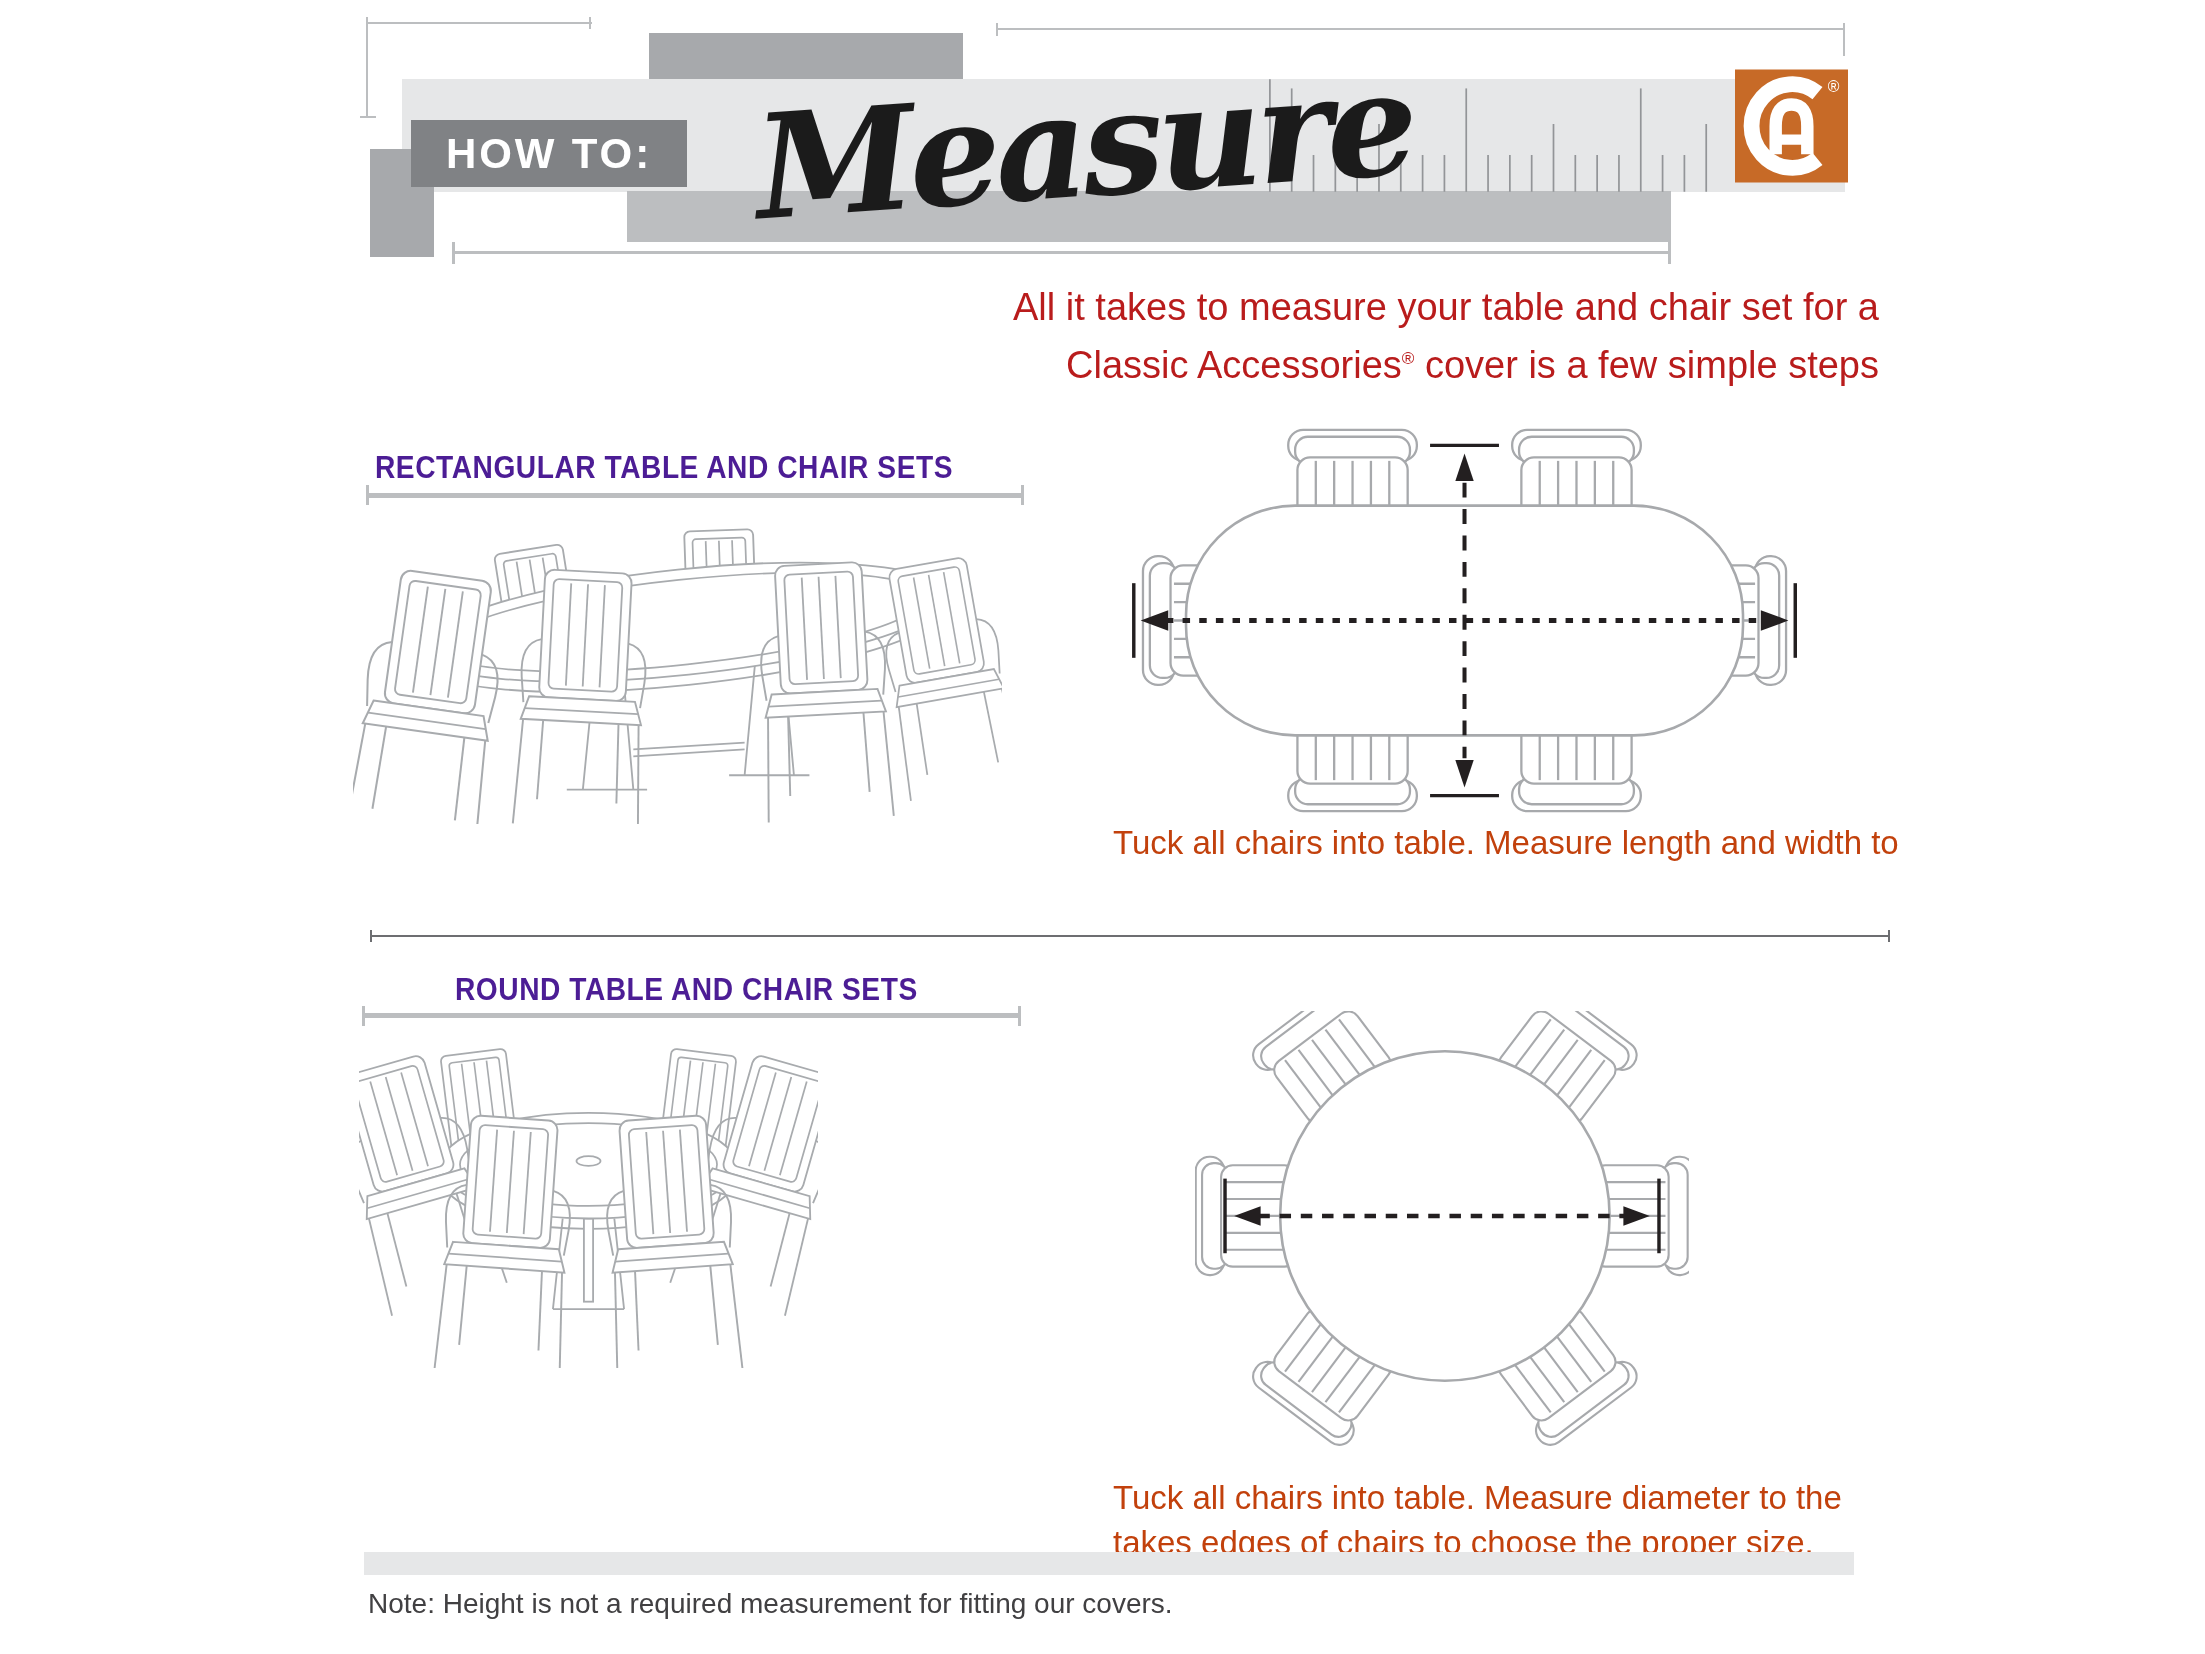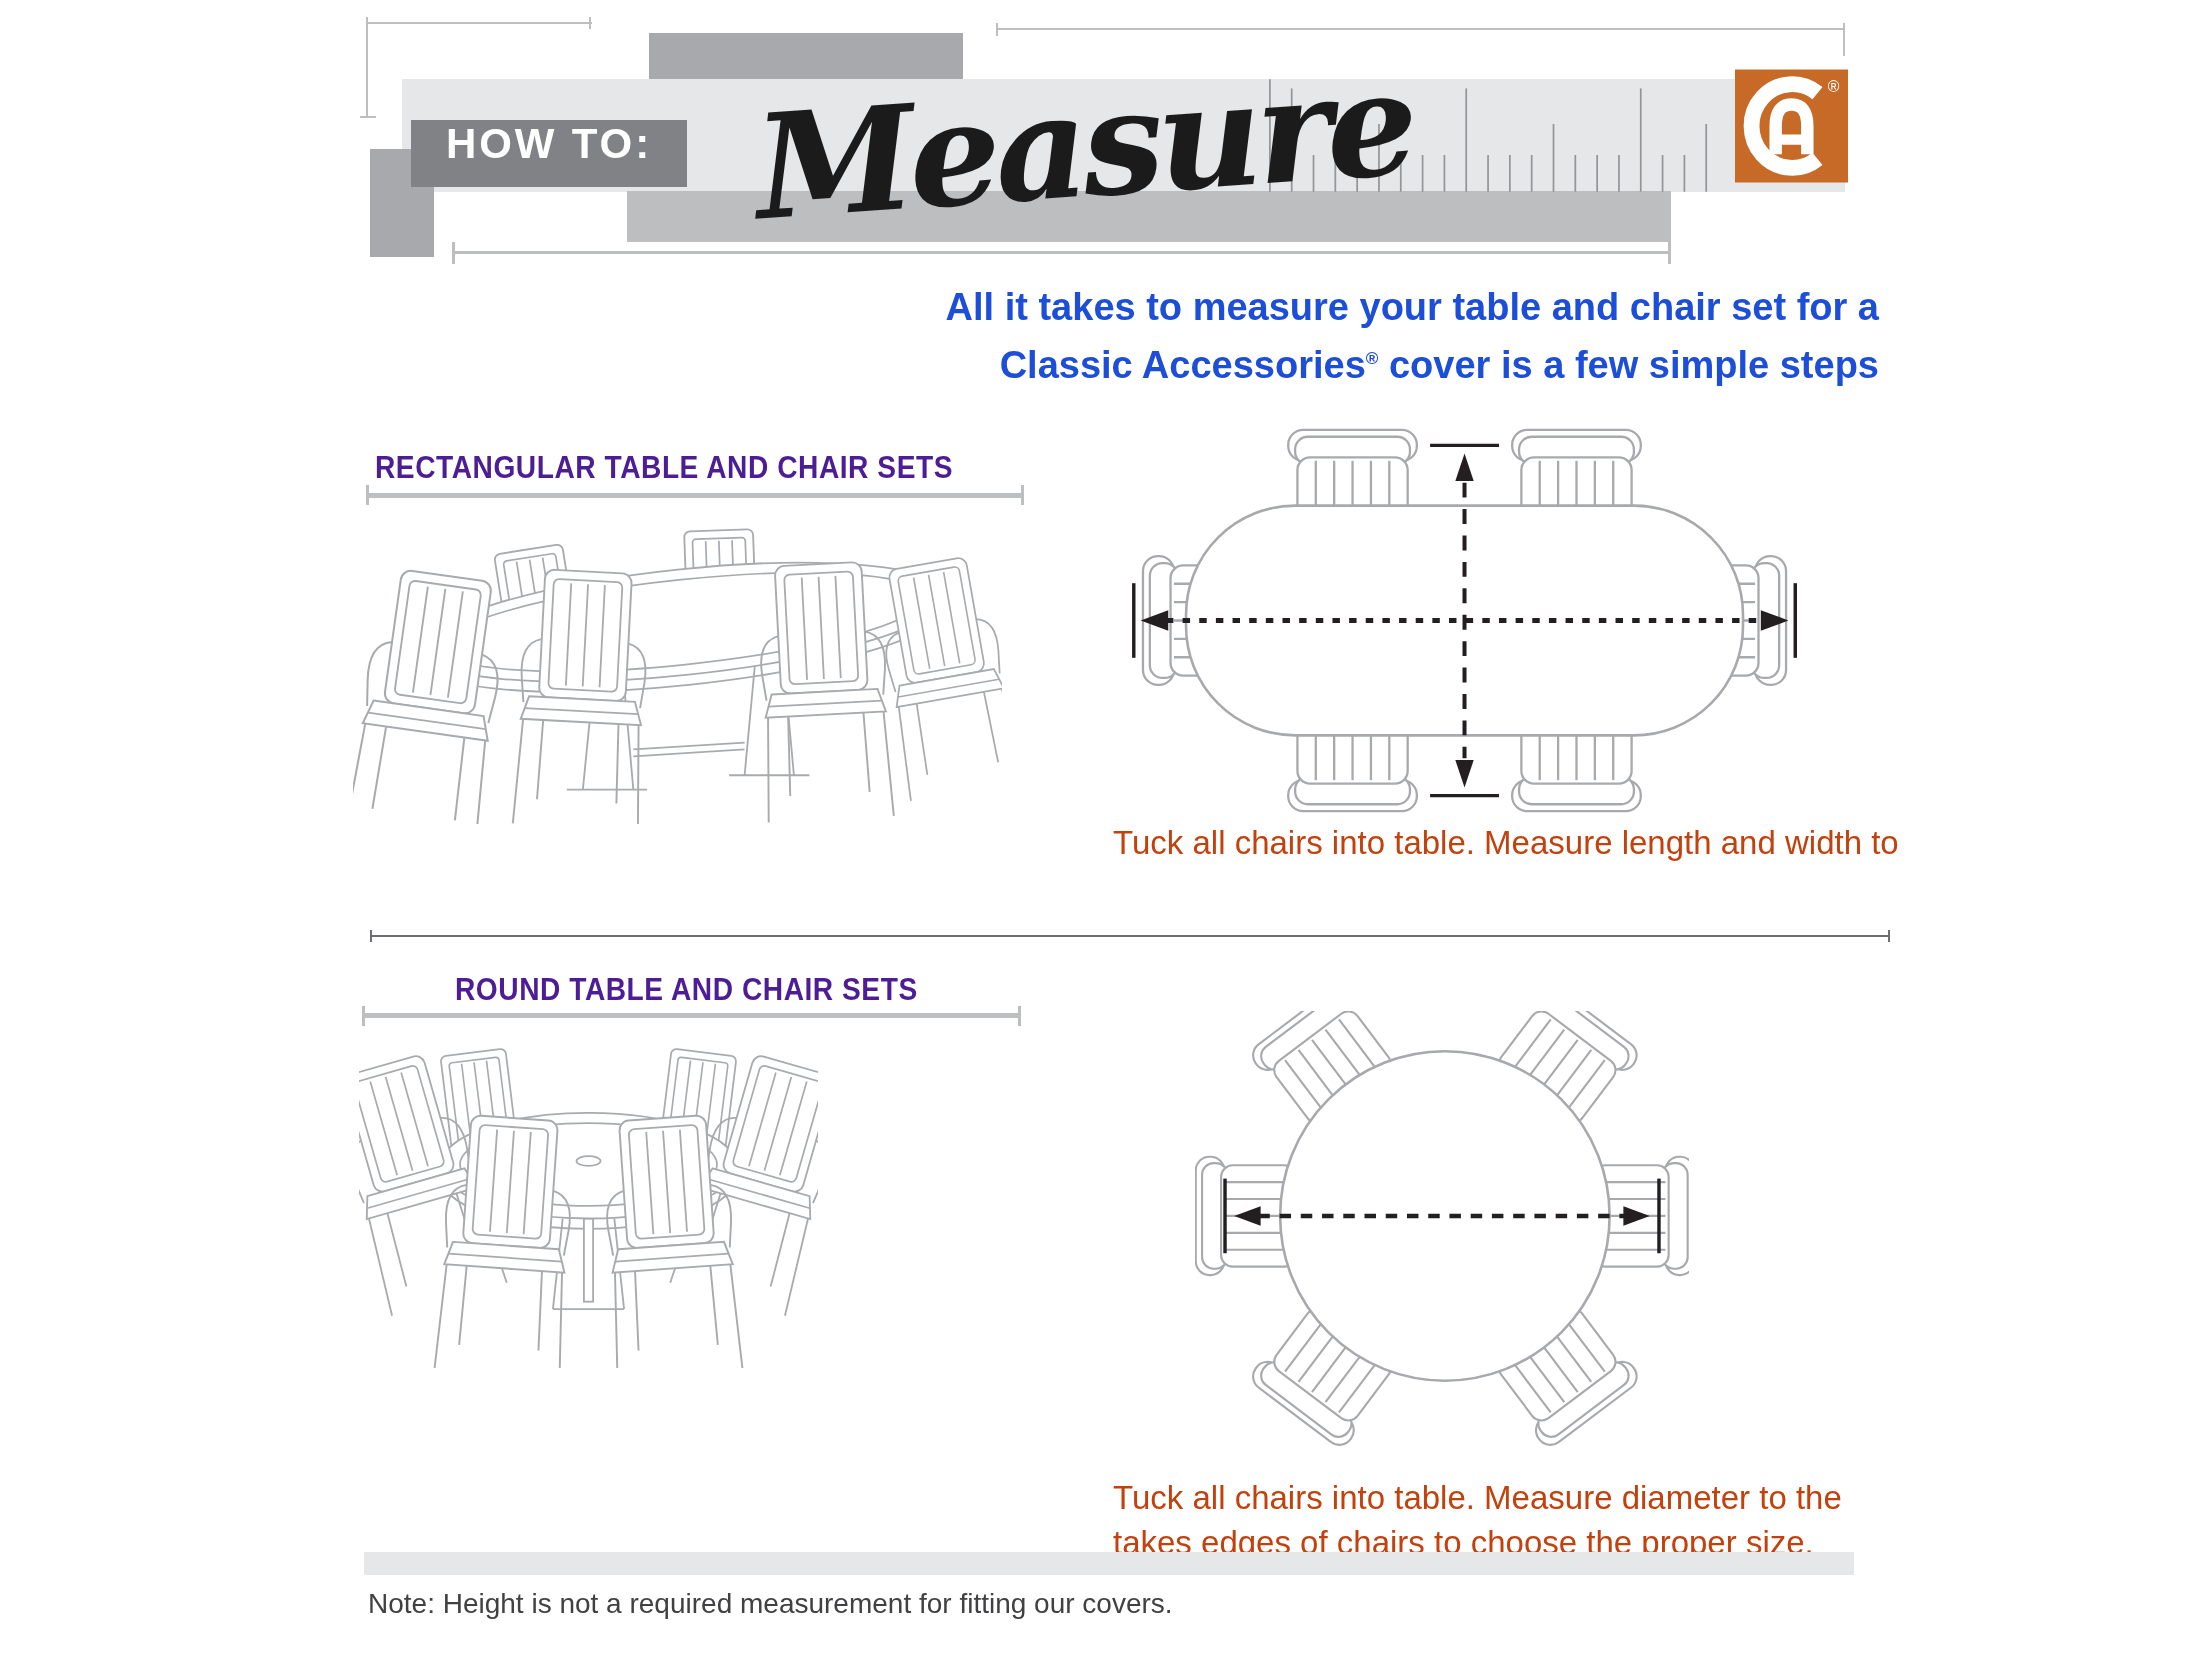--- a/index.html
+++ b/index.html
@@ -6,33 +6,33 @@
   .page{position:relative;width:2205px;height:1655px;background:#ffffff;overflow:hidden;
         font-family:"Liberation Sans", sans-serif;color:#414042;}
   .abs{position:absolute;}
 
   
   .band-light{left:402px;top:79px;width:1443px;height:113px;background:#E6E7E8;}
   .box-top{left:649px;top:33px;width:314px;height:46px;background:#A7A9AC;}
   .block-left{left:370px;top:149px;width:64px;height:108px;background:#A7A9AC;}
   .band-dark{left:627px;top:191px;width:1044px;height:51px;background:#BCBEC0;}
   .howto-box{left:411px;top:120px;width:276px;height:67px;background:#808285;z-index:5;
-             display:flex;justify-content:center;}
+             display:flex;align-items:center;justify-content:center;}
   .howto-box span{color:#ffffff;font-size:42px;font-weight:bold;letter-spacing:2.9px;}
   .measure-script{left:755px;top:64px;width:563px;z-index:6;
       font-family:"DejaVu Serif", serif;font-style:italic;font-weight:bold;
       font-size:144px;color:#1b1b1b;transform:rotate(-4deg);letter-spacing:-5.7px;white-space:nowrap;}
   .logo-box{left:1735px;top:69px;width:113px;height:114px;z-index:7;}
 
   
   .gline{background:#BCBEC0;}
   .dimline{background:#BCBEC0;}
 
   
-  .intro{right:326px;top:281px;text-align:right;font-size:38px;line-height:52px;color:#1d4ed8;z-index:4;font-weight:bold;}
+  .intro{right:326px;top:281px;text-align:right;font-size:38px;line-height:52px;color:#b91c1c;z-index:4;}
   .intro sup{font-size:0.45em;vertical-align:super;}
 
   
   .sec-heading{color:#4c1d95;font-weight:bold;font-size:32px;white-space:nowrap;}
   .sec-heading .squeeze{display:inline-block;transform:scaleX(0.88);transform-origin:left center;letter-spacing:0.6px;}
 
   .caption{font-size:33px;line-height:45px;color:#c2410c;}
 
   .divider{left:370px;top:935px;width:1519px;height:1.7px;background:#6D6E71;}
   .divider-tick{width:1.7px;height:11.5px;background:#6D6E71;top:930px;}

